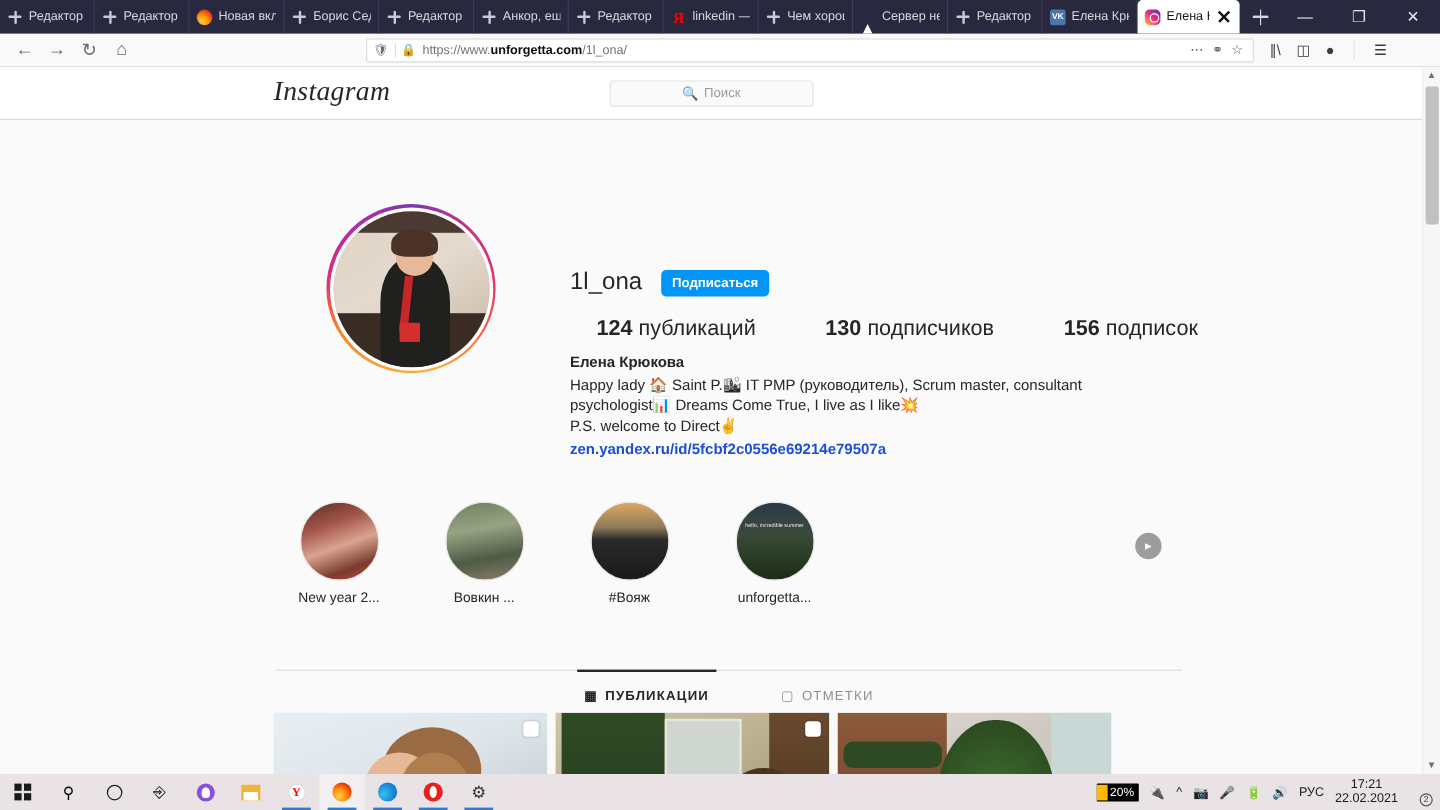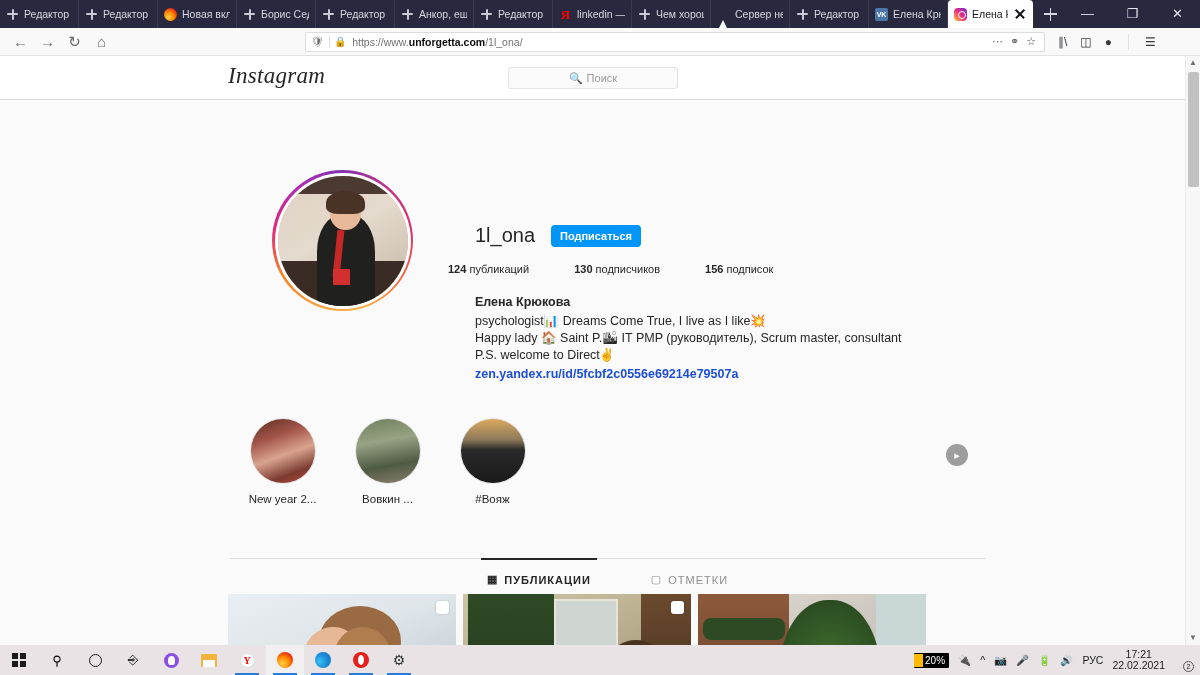--- a/index.html
+++ b/index.html
@@ -134,29 +134,29 @@
   .ap-head { position:absolute; left:40%; top:18%; width:24%; height:24%; background:#e8b89a; border-radius:50%;}
   .ap-hair { position:absolute; left:37%; top:12%; width:30%; height:18%; background:#4a3227; border-radius:50% 50% 30% 30%;}
   .ap-lany { position:absolute; left:44%; top:42%; width:5%; height:36%; background:#c62828; transform:rotate(6deg);}
   .ap-badge{ position:absolute; left:43%; top:72%; width:13%; height:12%; background:#d32f2f; border-radius:1px;}
 
   .uname { position:absolute; left:475px; top:124px; font-size:20px; color:#262626; font-weight:300;}
   .btn-follow {
     position:absolute; left:551px; top:125px; background:#0095f6; color:#fff;
     font-size:11px; font-weight:bold; border:none; border-radius:4px; padding:5px 9px;
   }
-  .stats { position:absolute; left:448px; top:163px; display:flex; gap:0; font-size:11px; color:#262626;}
+  .stats { position:absolute; left:497px; top:163px; display:flex; gap:13px; font-size:18px; color:#262626;}
   .stats .s { margin-right:45px; }
   .stats .s b { font-weight:bold; }
   .fullname { position:absolute; left:475px; top:195px; font-size:12.5px; font-weight:bold; color:#262626;}
   .bio { position:absolute; left:475px; top:213px; font-size:12.5px; color:#262626; line-height:17px; width:460px;}
   .bio .lnk { color:#1d4ed8; font-weight:bold; display:inline-block; margin-top:2px;}
 
   
-  .highlights { position:absolute; left:230px; top:318px; width:755px; display:flex; gap:0; }
+  .highlights { position:absolute; left:230px; top:318px; width:755px; display:flex; gap:16px; }
   .hl { width:105px; display:flex; flex-direction:column; align-items:center; gap:9px;}
   .hl-circle {
     width:66px; height:66px; border-radius:50%; border:1px solid #e6e6e6;
     overflow:hidden; position:relative; background:#ddd;
   }
   .hl-label { font-size:11.5px; color:#262626; text-align:center; white-space:nowrap;}
   .hl-next {
     position:absolute; right:14px; top:344px; width:22px; height:22px; border-radius:50%;
     background:rgba(80,80,80,.55); color:#fff; font-size:11px; line-height:22px; text-align:center;
     right:232px;
@@ -382,38 +382,44 @@
       <button class="btn-follow">Подписаться</button>
 
       <div class="stats">
         <span class="s"><b>124</b> <span>публикаций</span></span>
         <span class="s"><b>130</b> <span>подписчиков</span></span>
         <span class="s"><b>156</b> <span>подписок</span></span>
       </div>
 
       <div class="fullname">Елена Крюкова</div>
       <div class="bio">
+        <div>Happy lady 🏠 Saint P.🏙 IT PMP (руководитель), Scrum master, consultant</div>
         <div>psychologist📊 Dreams Come True, I live as I like💥</div>
-        <div>Happy lady 🏠 Saint P.🏙 IT PMP (руководитель), Scrum master, consultant</div>
         <div>P.S. welcome to Direct✌</div>
         <a class="lnk">zen.yandex.ru/id/5fcbf2c0556e69214e79507a</a>
       </div>
 
       <div class="highlights">
         <div class="hl">
           <div class="hl-circle h1"></div>
           <div class="hl-label">New year 2...</div>
         </div>
         <div class="hl">
           <div class="hl-circle h4"></div>
           <div class="hl-label">Вовкин ...</div>
         </div>
         <div class="hl">
           <div class="hl-circle h5"></div>
           <div class="hl-label">#Вояж</div>
+        </div>
+        <div class="hl">
+          <div class="hl-circle h7">
+            <div class="cap2">hello, incredible summer</div>
+          </div>
+          <div class="hl-label">unforgetta...</div>
         </div>
       </div>
       <div class="hl-next">▸</div>
 
       <div class="gallery-tabs">
         <div class="gt active">
           <span class="gicon">▦</span>
           <span>ПУБЛИКАЦИИ</span>
         </div>
         <div class="gt">

